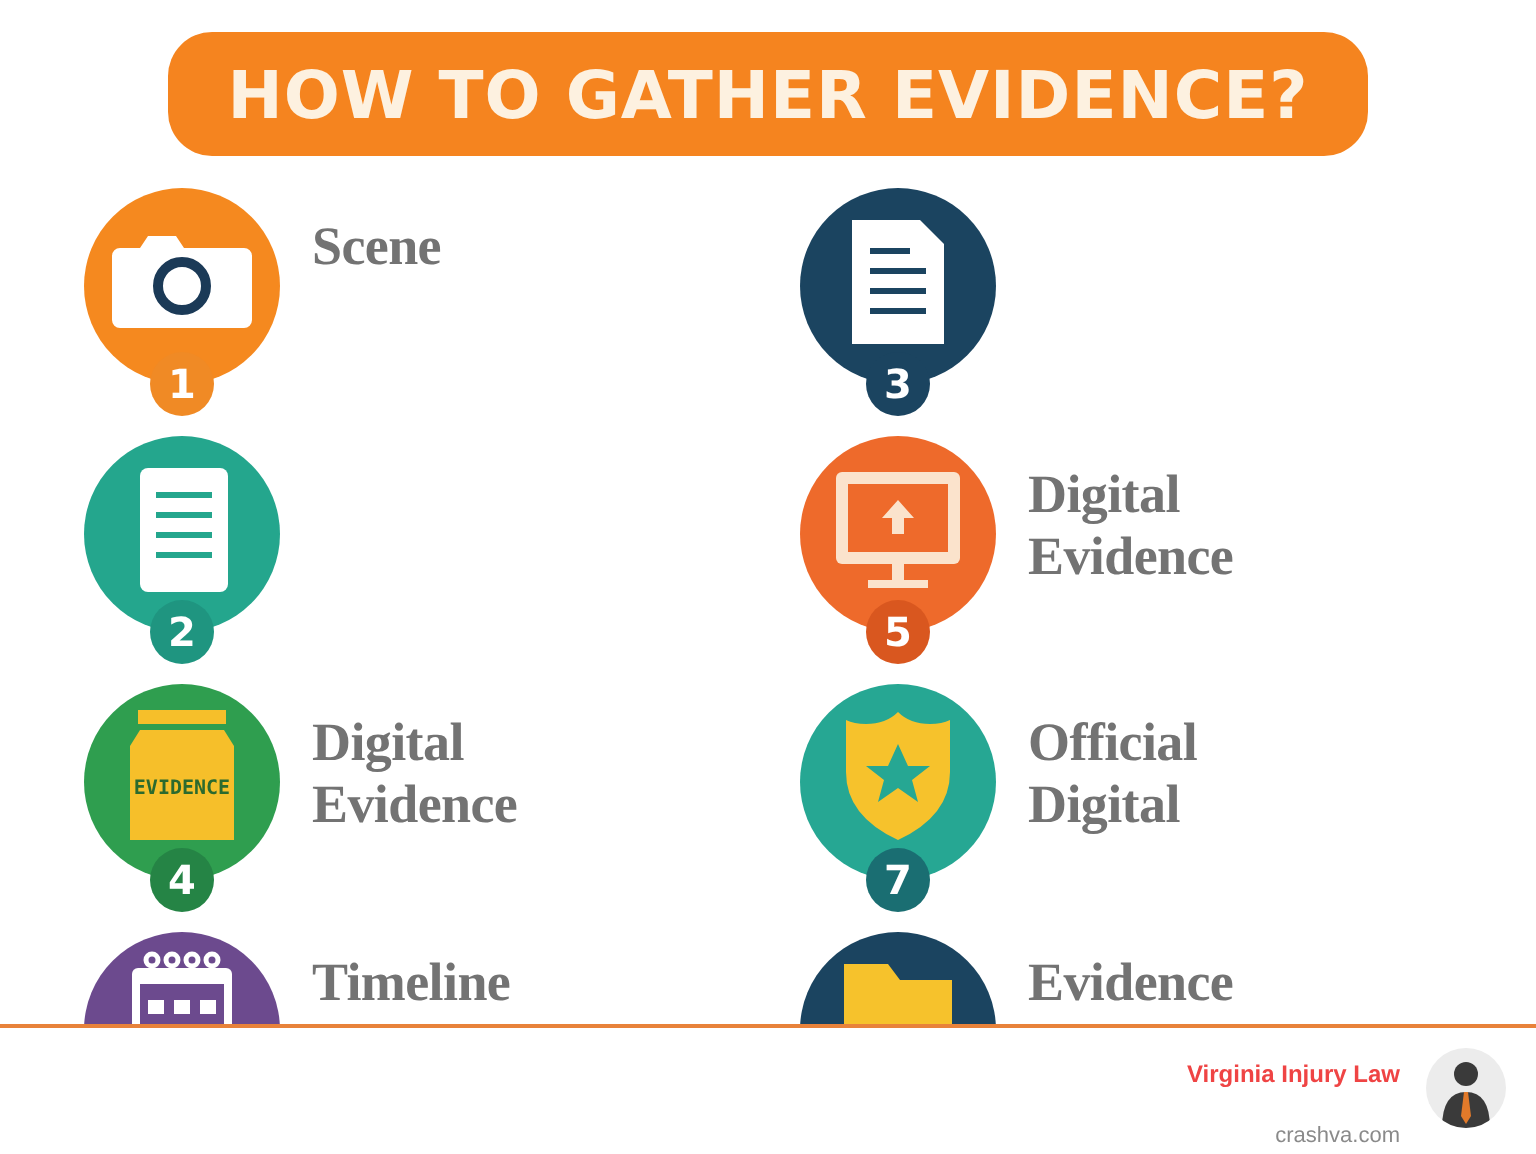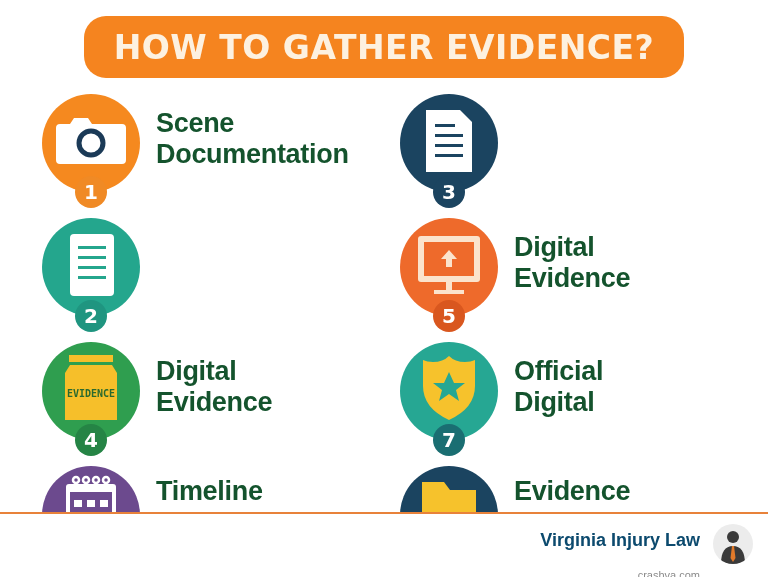--- a/index.html
+++ b/index.html
@@ -26,29 +26,29 @@
   .num {
     position: absolute; left: 33px; top: 82px; width: 32px; height: 32px; border-radius: 50%;
     color: #ffffff; font-weight: 700; font-size: 20px;
     display: flex; align-items: center; justify-content: center;
     font-family: "DejaVu Sans", sans-serif;
   }
   .icon-svg { position: absolute; left: 0; top: 0; width: 98px; height: 98px; }
 
   .label {
     position: absolute; left: 114px; top: 14px;
-    color: #14532d; font-weight: 700; font-size: 27px; line-height: 31px;
-    font-family: Liberation Sans, sans-serif;
+    color: #737373; font-weight: 700; font-size: 27px; line-height: 31px;
+    font-family: Liberation Serif, serif;
     letter-spacing: -0.3px;
   }
 
   .divider { position: absolute; left: 0; top: 512px; width: 768px; height: 2px; background: #e8823a; }
 
   .footer-brand { position: absolute; right: 68px; top: 530px; text-align: right; }
-  .brand-name { font-size: 18px; font-weight: 700; color: #0c4a6e; font-family: "Liberation Sans", sans-serif; }
+  .brand-name { font-size: 12px; font-weight: 700; color: #ef4444; font-family: "Liberation Sans", sans-serif; }
   .brand-site { font-size: 11px; color: #8a8a8a; margin-top: 18px; font-family: "Liberation Sans", sans-serif; }
   .avatar {
     position: absolute; left: 713px; top: 524px; width: 40px; height: 40px; border-radius: 50%;
     background: #ececec; overflow: hidden;
   }
 </style>
 </head>
 <body>
 
 <div class="title-banner">
@@ -61,21 +61,20 @@
     <div class="badge-wrap">
       <div class="circle" style="background:#f5891f;"></div>
       <svg class="icon-svg" viewBox="0 0 98 98">
         <path d="M18 30 h10 l4 -6 h14 l4 6 h30 a4 4 0 0 1 4 4 v32 a4 4 0 0 1 -4 4 h-62 a4 4 0 0 1 -4 -4 v-32 a4 4 0 0 1 4 -4z" fill="#ffffff"></path>
         <circle cx="49" cy="49" r="12" fill="none" stroke="#1b3a57" stroke-width="5"></circle>
       </svg>
       <div class="num" style="background:#f08a25;">1</div>
     </div>
     <div class="label">
       <div>Scene</div>
-      <div>Documentation</div>
     </div>
   </div>
 
   <div class="item" style="left:400px; top:94px;">
     <div class="badge-wrap">
       <div class="circle" style="background:#1b4460;"></div>
       <svg class="icon-svg" viewBox="0 0 98 98">
         <path d="M26 16 h34 l12 12 v50 h-46z" fill="#ffffff"></path>
         <rect x="35" y="30" width="20" height="3" fill="#1b4460"></rect>
         <rect x="35" y="40" width="28" height="3" fill="#1b4460"></rect>

